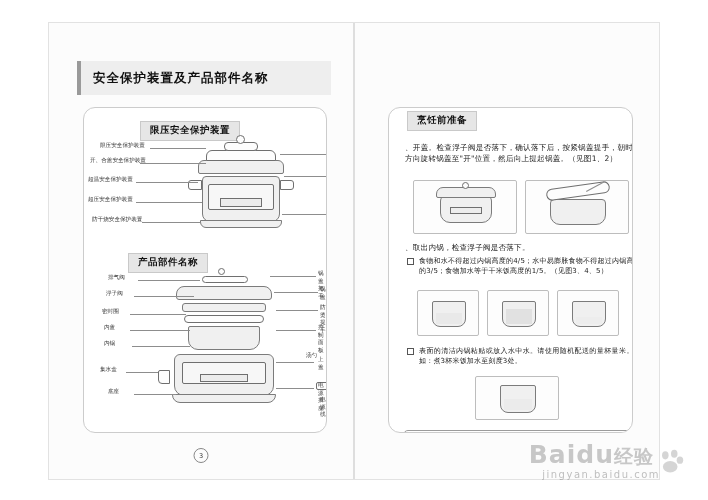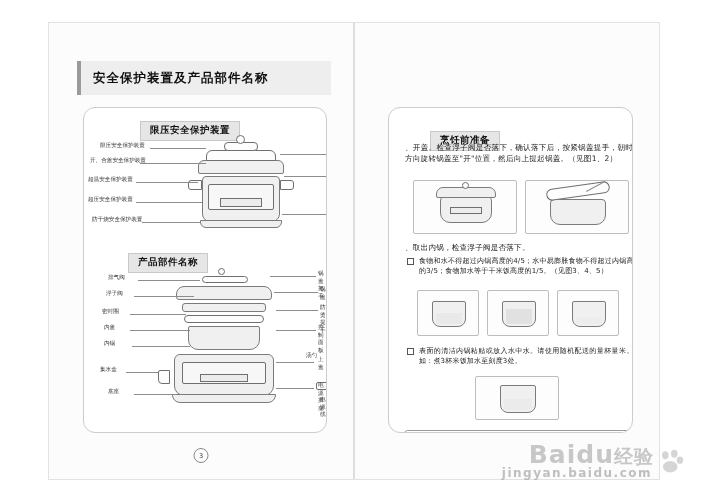--- a/index.html
+++ b/index.html
@@ -111,22 +111,22 @@
   }
   
   .wm{
     position:absolute;right:54px;bottom:30px;
     font-size:25px;font-weight:bold;color:rgba(120,120,120,.40);
     letter-spacing:1px;font-family:"DejaVu Sans","Liberation Sans",sans-serif;
     user-select:none;
   }
   .wm .cn{font-size:19px;}
   .wm-sub{
-    position:absolute;right:56px;bottom:20px;
-    font-size:12px;color:rgba(130,130,130,.5);letter-spacing:1.5px;font-weight:bold;
+    position:absolute;right:48px;bottom:20px;
+    font-size:10px;color:rgba(130,130,130,.5);letter-spacing:1.5px;
   }
   .paw{
     position:absolute;right:24px;bottom:26px;width:26px;height:26px;
     opacity:.35;
   }
 </style>
 </head>
 <body>
 
 <div class="page">
@@ -249,21 +249,21 @@
       </div>
 
       <div class="pageno">3</div>
     </div>
 
     <div class="leaf">
 
 
       <div class="frame">
 
-        <div class="pill-wrap" style="left:18px;top:20px;margin-left:23px;">
+        <div class="pill-wrap" style="left:18px;top:0;">
           <span class="pill">烹饪前准备</span>
         </div>
 
         <div class="para" style="left:16px;top:34px;width:236px;">、开盖。检查浮子阀是否落下，确认落下后，按紧锅盖提手，朝时针方向旋转锅盖至"开"位置，然后向上提起锅盖。（见图1、2）</div>
 
         <div class="imgbox" style="left:24px;top:72px;width:104px;height:54px;">
           <div class="obl" style="left:26px;top:14px;width:52px;height:28px;border-radius:6px 6px 10px 10px;"></div>
           <div class="obl" style="left:22px;top:6px;width:60px;height:11px;border-radius:7px 7px 2px 2px;"></div>
           <div class="ob rnd" style="left:48px;top:1px;width:7px;height:7px;"></div>
           <div class="ob" style="left:36px;top:26px;width:32px;height:7px;background:#ededed;"></div>

